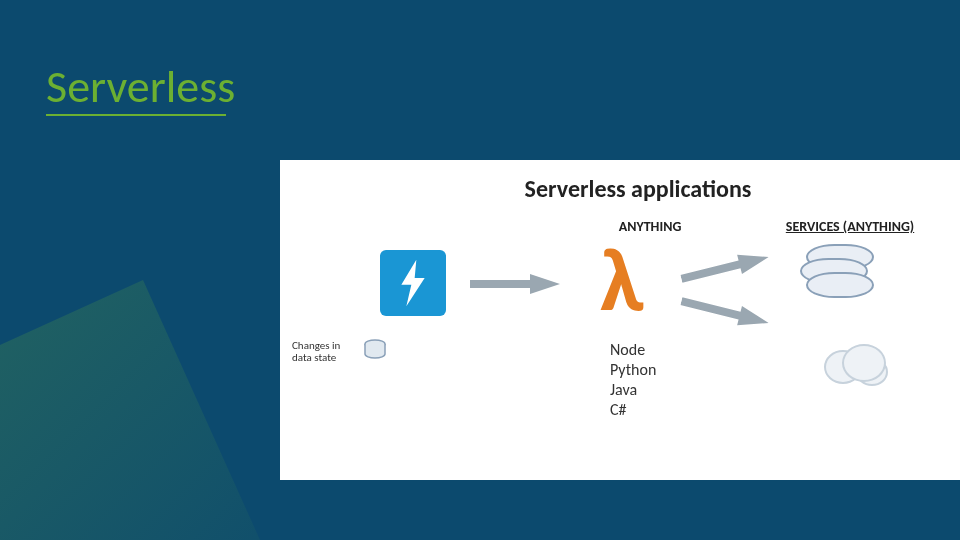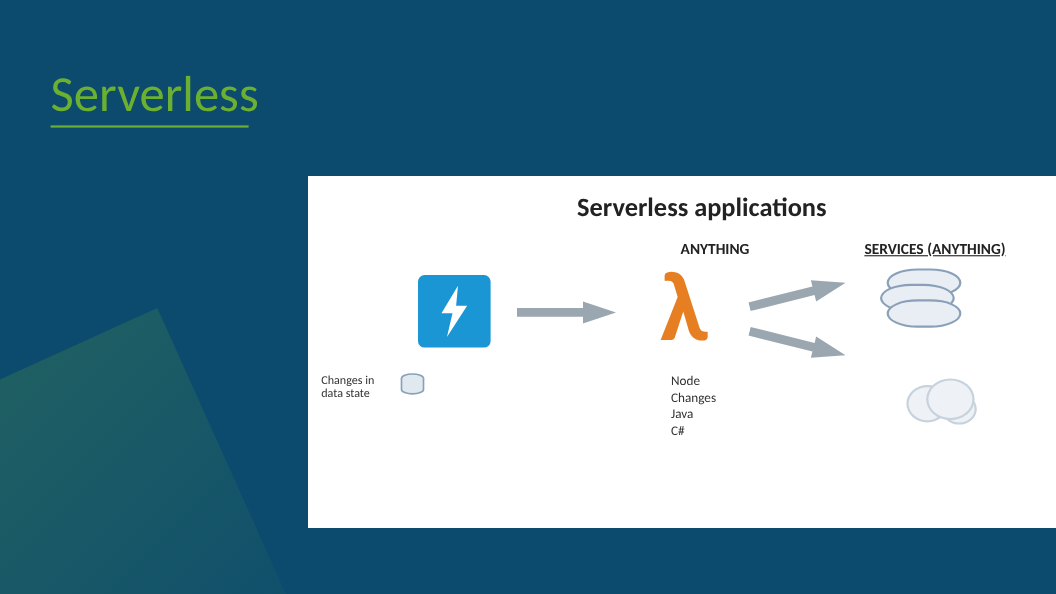--- a/index.html
+++ b/index.html
@@ -28,21 +28,21 @@
   .arrow svg{width:100%;height:100%;}
   .arrow.a1{left:190px;top:112px;}
   .arrow.a2{left:400px;top:96px;transform:rotate(-14deg);}
   .arrow.a3{left:400px;top:140px;transform:rotate(14deg);}
   
   .evt-list{position:absolute;left:12px;top:176px;font-size:11px;color:#333;}
   .evt-list .row{display:flex;align-items:flex-end;gap:4px;margin-bottom:6px;height:28px;}
   .evt-list .lbl{width:66px;line-height:1.1;}
   .mini-icon{width:26px;height:26px;display:flex;align-items:center;justify-content:center;}
   
-  .langs{position:absolute;left:330px;top:180px;font-size:12px;color:#333;line-height:1.25;}
+  .langs{position:absolute;left:330px;top:180px;font-size:16px;color:#333;line-height:1.25;}
   
   .svc{position:absolute;text-decoration:underline;}
   .svc.s1{left:520px;top:84px;}
   .svc.s2{left:540px;top:180px;}
   
   .db{width:70px;height:54px;position:relative;}
   .db .cyl{position:absolute;width:64px;height:22px;border:2px solid #8aa0b8;border-radius:50%/60%;background:#e9eef5;}
   .db .c1{top:0;left:6px;}
   .db .c2{top:14px;left:0;}
   .db .c3{top:28px;left:6px;}
@@ -98,21 +98,21 @@
           <svg viewBox="0 0 26 26">
               <ellipse cx="13" cy="6" rx="10" ry="4" fill="#e1e9f0" stroke="#8aa0b8" stroke-width="1.5"></ellipse>
               <path d="M3 6 v10 a10 4 0 0 0 20 0 V6" fill="#e1e9f0" stroke="#8aa0b8" stroke-width="1.5"></path>
             </svg>
         </span>
       </div>
     </div>
 
     <div class="langs">
       <div>Node</div>
-      <div>Changes</div>
+      <div>Python</div>
       <div>Java</div>
       <div>C#</div>
     </div>
 
     <div class="svc s1">
       <div class="db">
           <div class="cyl c1"></div>
           <div class="cyl c2"></div>
           <div class="cyl c3"></div>
         </div>

